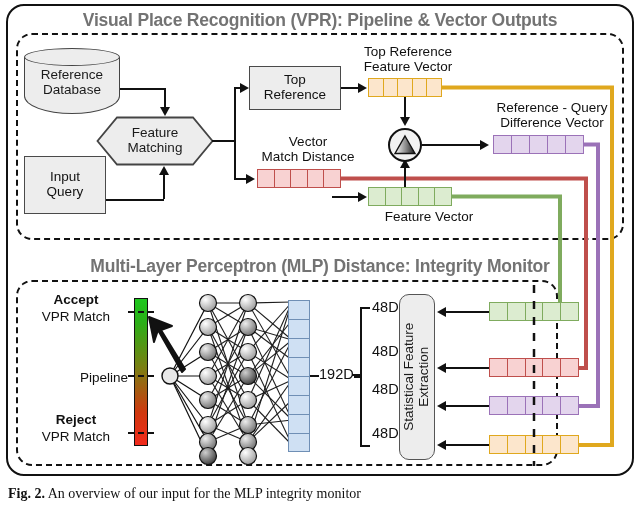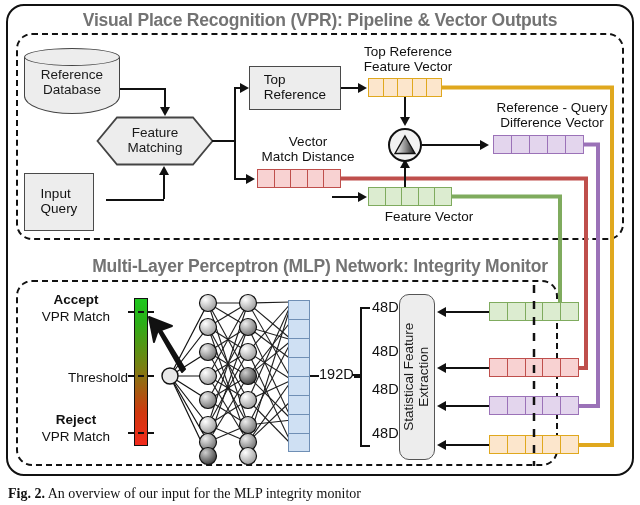--- a/index.html
+++ b/index.html
@@ -21,21 +21,21 @@
   }
 
   
   .dashed-panel{
     border:2.5px dashed #111;border-radius:16px;box-sizing:border-box;
   }
 
   
   .proc-box{
     box-sizing:border-box;border:1.6px solid #4a4a4a;background:#ededed;
-    display:flex;align-items:center;justify-content:center;text-align:left;
+    display:flex;align-items:center;justify-content:center;text-align:center;
     font-size:13.5px;line-height:1.08;color:#111;
   }
 
   
   .cyl{box-sizing:border-box;}
   .cyl .body{
     position:absolute;left:0;right:0;top:9px;bottom:0;background:#ededed;
     border:1.6px solid #444;border-top:none;border-radius:0 0 50% 50%/0 0 18px 18px;
   }
   .cyl .top{
@@ -138,21 +138,21 @@
       <polygon points="21,1.5 97,1.5 116.5,25 97,48.5 21,48.5 1.5,25" fill="#ededed" stroke="#444" stroke-width="1.8"></polygon>
     </svg>
     <div class="txt">
       <div>
         <div>Feature</div>
         <div>Matching</div>
       </div>
     </div>
   </div>
 
-  <div class="abs proc-box" style="left:24px;top:173px;width:70px;height:58px;">
+  <div class="abs proc-box" style="left:24px;top:156px;width:82px;height:58px;">
     <div>
       <div>Input</div>
       <div>Query</div>
     </div>
   </div>
 
   <div class="abs proc-box" style="left:249px;top:66px;width:92px;height:44px;">
     <div>
       <div>Top</div>
       <div>Reference</div>
@@ -257,28 +257,28 @@
       <div class="cell" style="border-color:#9b72b8;"></div>
     <div class="cell" style="border-color:#9b72b8;"></div>
       <div class="cell" style="border-color:#9b72b8;"></div>
     <div class="cell" style="border-color:#9b72b8;"></div>
   </div>
 
   <svg class="abs" style="left:0;top:0;" width="640" height="505">
     <path d="M584,144.5 H598 V406 H533" fill="none" stroke="#9b72b8" stroke-width="4"></path>
   </svg>
 
-  <div class="abs sec-title" style="left:20px;top:256px;width:600px;">Multi-Layer Perceptron (MLP) Network: Integrity Monitor</div>
+  <div class="abs sec-title" style="left:20px;top:256px;width:600px;">Multi-Layer Perceptron (MLP) Distance: Integrity Monitor</div>
 
   <div class="abs dashed-panel" style="left:16px;top:280px;width:542px;height:186px;"></div>
 
   <div class="abs lbl lbl-b" style="left:24px;top:292px;width:104px;">Accept</div>
   <div class="abs lbl" style="left:24px;top:309px;width:104px;">VPR Match</div>
 
-  <div class="abs lbl" style="left:18px;top:370px;width:110px;text-align:right;">Threshold</div>
+  <div class="abs lbl" style="left:18px;top:370px;width:110px;text-align:right;">Pipeline</div>
 
   <div class="abs lbl lbl-b" style="left:24px;top:412px;width:104px;">Reject</div>
   <div class="abs lbl" style="left:24px;top:429px;width:104px;">VPR Match</div>
 
   <div class="abs colorbar" style="left:134px;top:298px;width:14px;height:148px;"></div>
 
   <div class="abs tickdash" style="left:128px;top:311px;width:26px;"></div>
   <div class="abs tickdash" style="left:128px;top:375px;width:26px;"></div>
   <div class="abs tickdash" style="left:128px;top:432px;width:26px;"></div>
 

